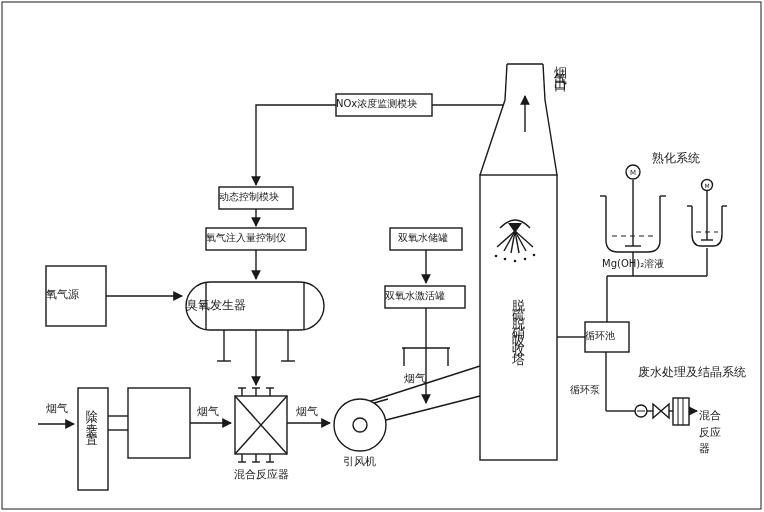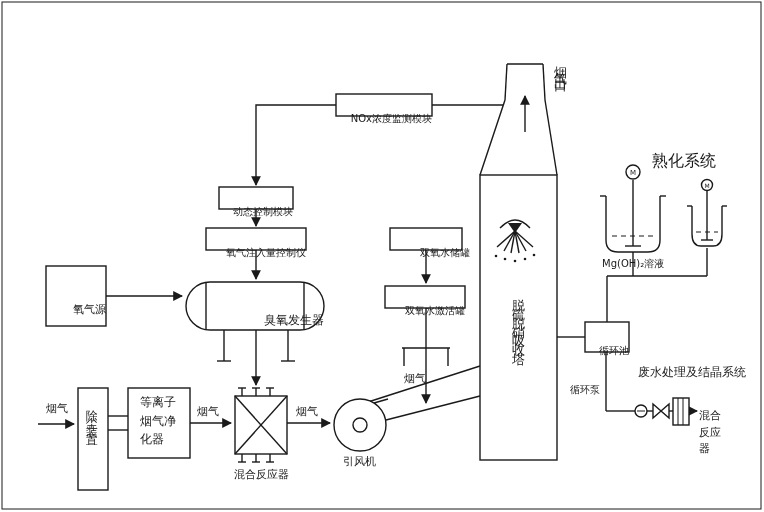--- a/index.html
+++ b/index.html
@@ -14,21 +14,21 @@
   svg .f { fill:#fff; }
   svg .solid { fill:#1a1a1a; stroke:none; }
   svg .thin { stroke-width:1; }
   svg .dash { stroke-dasharray:5 4; }
   svg marker path { fill:#1a1a1a; stroke:none; }
   svg text.mtext { fill:#1a1a1a; stroke:none; font:7px "DejaVu Sans", sans-serif; text-anchor:middle; }
   .lbl {
     position:absolute; color:#1a1a1a; white-space:nowrap;
     font-family:"DejaVu Sans", sans-serif; line-height:1.15;
   }
-  .ctr { text-align:right;margin-top:15px; }
+  .ctr { text-align:left; }
   .vert { writing-mode:vertical-rl; text-orientation:upright; }
   .wrap { white-space:normal; }
 </style>
 </head>
 <body>
 
 <div class="canvas">
 
   <svg width="764" height="512" viewBox="0 0 764 512">
     <defs>
@@ -172,21 +172,20 @@
       <rect x="673" y="398" width="16" height="27" class="f"></rect>
       <line x1="678" y1="398" x2="678" y2="425" class="thin"></line>
       <line x1="683" y1="398" x2="683" y2="425" class="thin"></line>
     </g>
   </svg>
 
   <div class="lbl" style="left:46px; top:403px; font-size:11px;">烟气</div>
 
   <div class="lbl vert" style="left:84px; top:400px; font-size:12px; letter-spacing:8px;">除尘装置</div>
 
-  <div class="lbl wrap" style="left:140px; top:393px; width:40px; font-size:12px; line-height:1.55;">等离子烟气净化器</div>
 
   <div class="lbl" style="left:197px; top:406px; font-size:11px;">烟气</div>
 
   <div class="lbl" style="left:234px; top:469px; font-size:11px;">混合反应器</div>
 
   <div class="lbl" style="left:296px; top:406px; font-size:11px;">烟气</div>
 
   <div class="lbl" style="left:343px; top:456px; font-size:11px;font-family:Liberation Mono, monospace;">引风机</div>
 
   <div class="lbl" style="left:404px; top:373px; font-size:11px;">烟气</div>
@@ -202,21 +201,21 @@
   <div class="lbl ctr" style="left:336px; top:98px; width:96px; font-size:10px;">NOx浓度监测模块</div>
 
   <div class="lbl ctr" style="left:390px; top:232px; width:72px; font-size:10px;padding-left:8px;">双氧水储罐</div>
 
   <div class="lbl ctr" style="left:385px; top:290px; width:80px; font-size:10px;">双氧水激活罐</div>
 
   <div class="lbl vert" style="left:510px; top:288px; font-size:13px; letter-spacing:9px;">脱硫脱硝吸收塔</div>
 
   <div class="lbl vert" style="left:552px; top:56px; font-size:13px; letter-spacing:5px;">烟气出口</div>
 
-  <div class="lbl" style="left:652px; top:152px; font-size:16px;">熟化系统</div>
+  <div class="lbl" style="left:652px; top:152px; font-size:12px;">熟化系统</div>
 
   <div class="lbl" style="left:602px; top:258px; font-size:10px;">Mg(OH)₂溶液</div>
 
   <div class="lbl ctr" style="left:585px; top:330px; width:44px; font-size:10px;">循环池</div>
 
   <div class="lbl" style="left:570px; top:384px; font-size:10px;">循环泵</div>
 
   <div class="lbl" style="left:638px; top:366px; font-size:12px;">废水处理及结晶系统</div>
 
   <div class="lbl wrap" style="left:699px; top:408px; width:26px; font-size:11px; line-height:1.5;">混合反应器</div>

